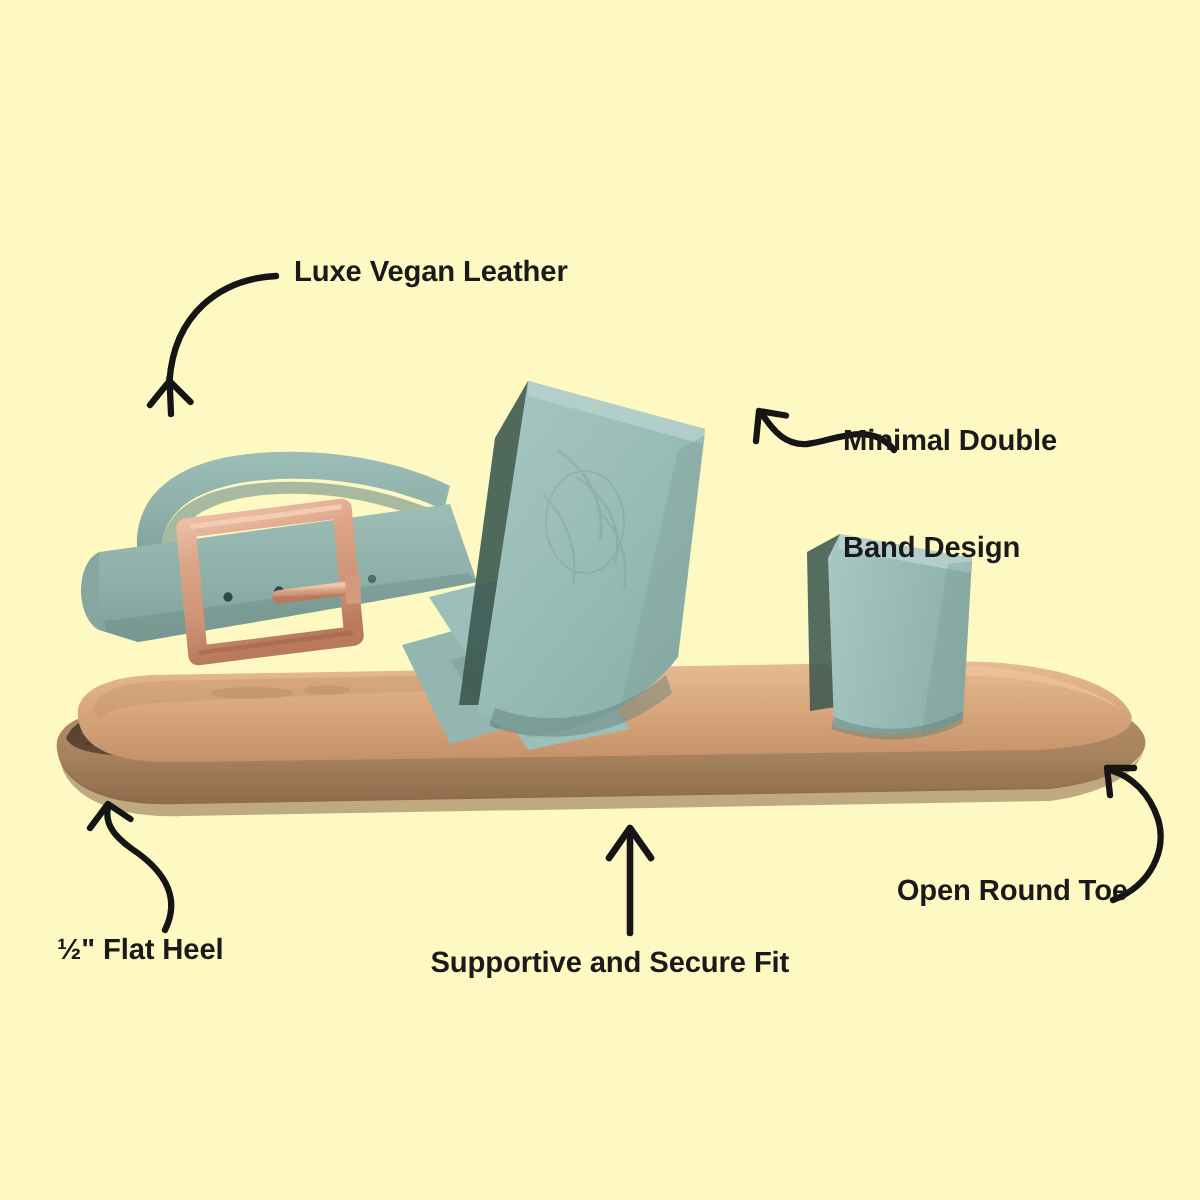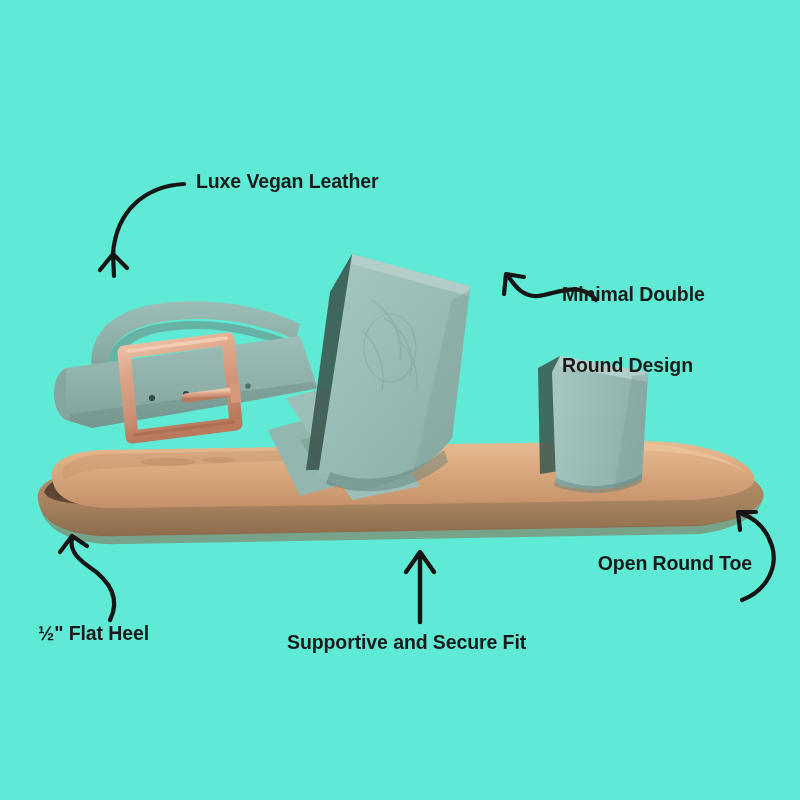--- a/index.html
+++ b/index.html
@@ -8,21 +8,21 @@
     padding: 0;
     background: #ffffff;
   }
   body {
     font-family: "Liberation Sans", sans-serif;
   }
   #stage {
     position: relative;
     width: 800px;
     height: 800px;
-    background: #5eead4;
+    background: #fef9c3;
     overflow: hidden;
   }
   #stage svg.layer {
     position: absolute;
     left: 0;
     top: 0;
     width: 800px;
     height: 800px;
   }
   .callout-label {
@@ -311,22 +311,22 @@
         <path d="M 742 600 C 768 590, 778 566, 772 546 C 766 528, 754 518, 742 514" stroke-width="4.2"></path>
         <path d="M 740 530 L 738 512 L 756 512" stroke-width="4.2"></path>
       </g>
     </g>
   </svg>
 
   <div class="callout-label" style="left:196px; top:170px;">Luxe Vegan Leather</div>
 
   <div class="callout-label center" style="left:562px; top:235px; width:172px;">
     <div>Minimal Double</div>
-    <div>Round Design</div>
+    <div>Band Design</div>
   </div>
 
   <div class="callout-label" style="left:38px; top:622px;">½" Flat Heel</div>
 
   <div class="callout-label" style="left:287px; top:631px;">Supportive and Secure Fit</div>
 
-  <div class="callout-label right" style="left:430px; top:552px; width:322px;">Open Round Toe</div>
+  <div class="callout-label right" style="left:430px; top:583px; width:322px;">Open Round Toe</div>
 
 </div>
 
 </body></html>

